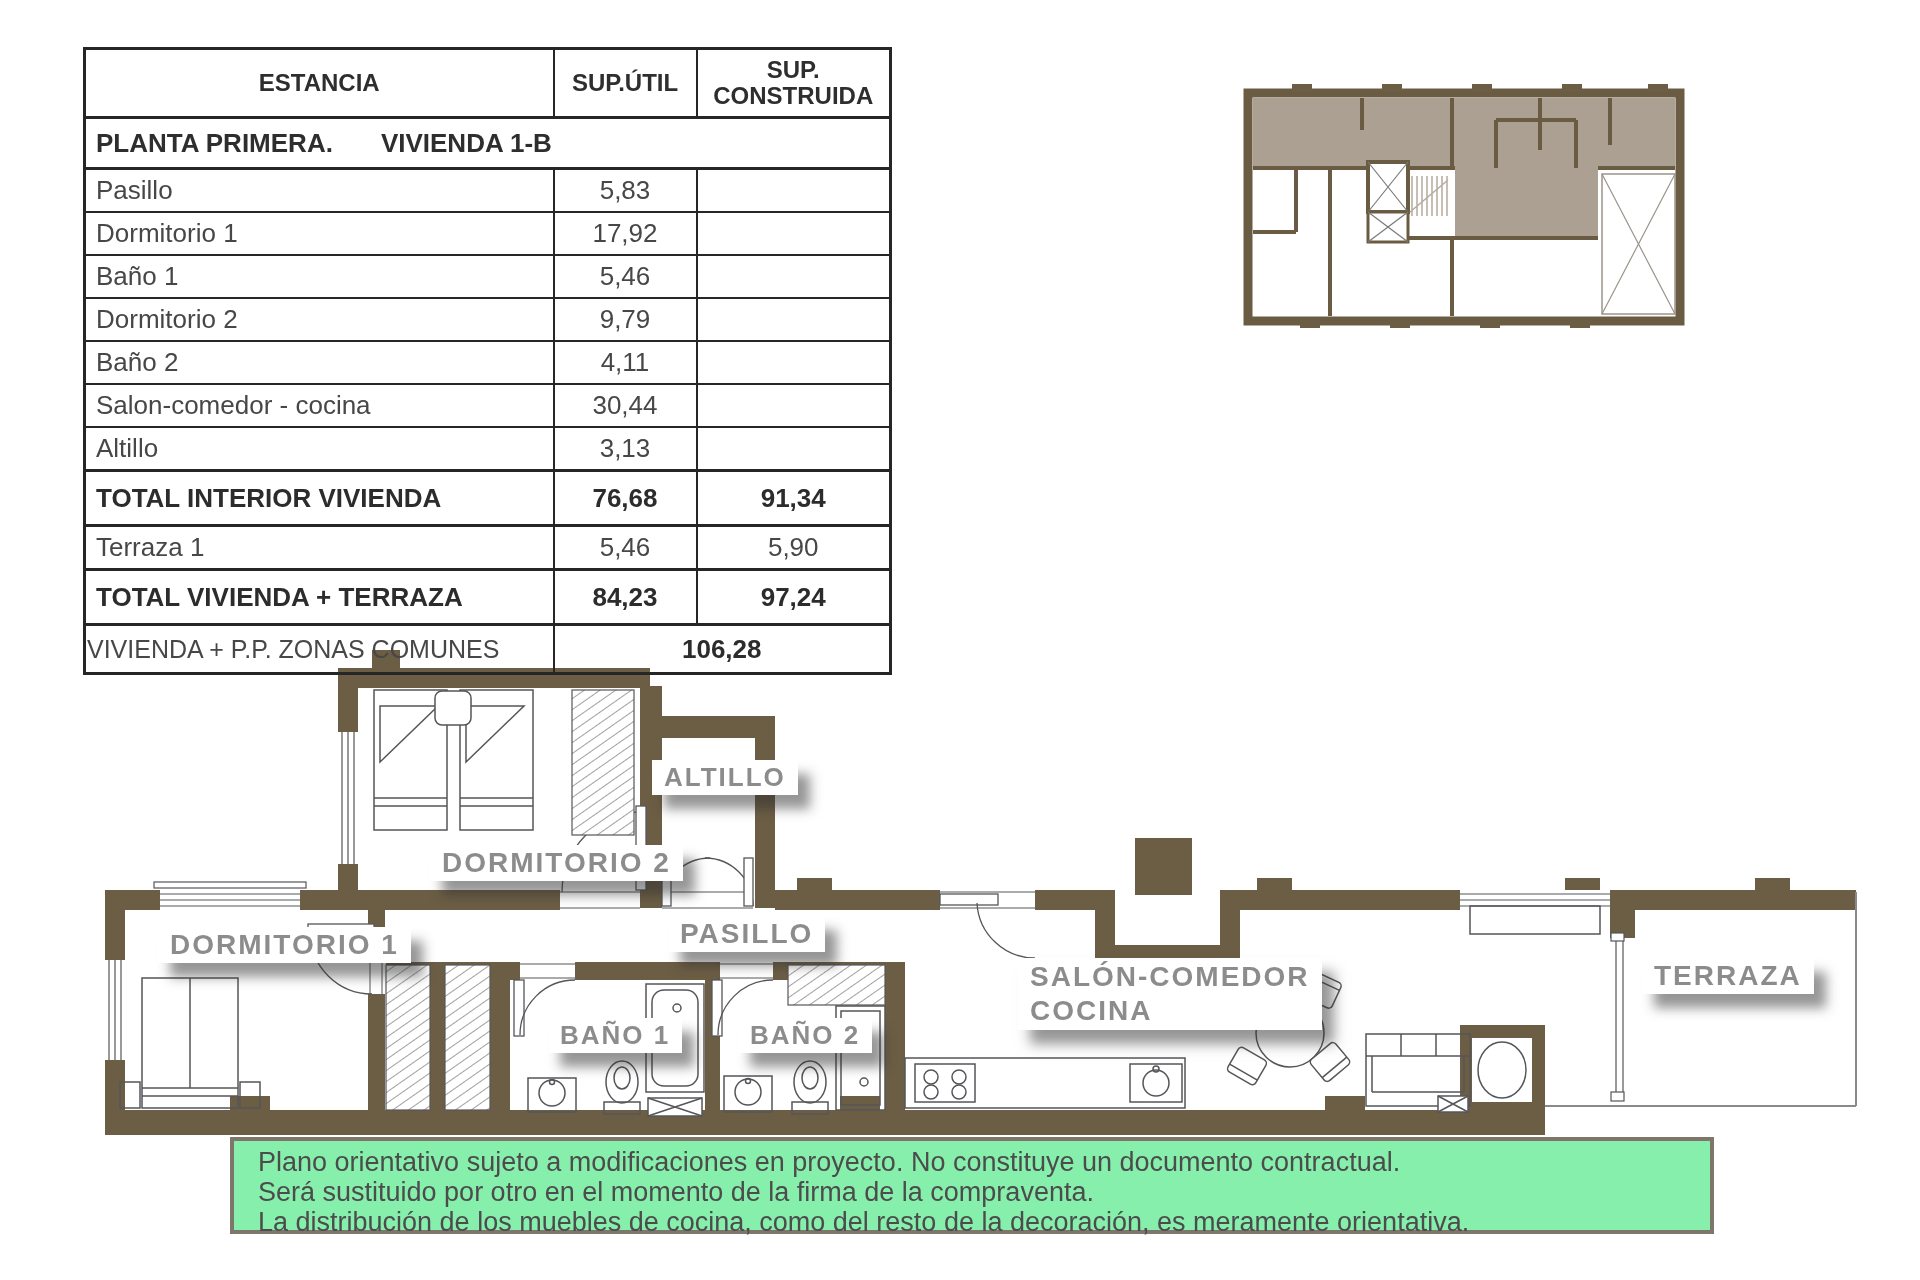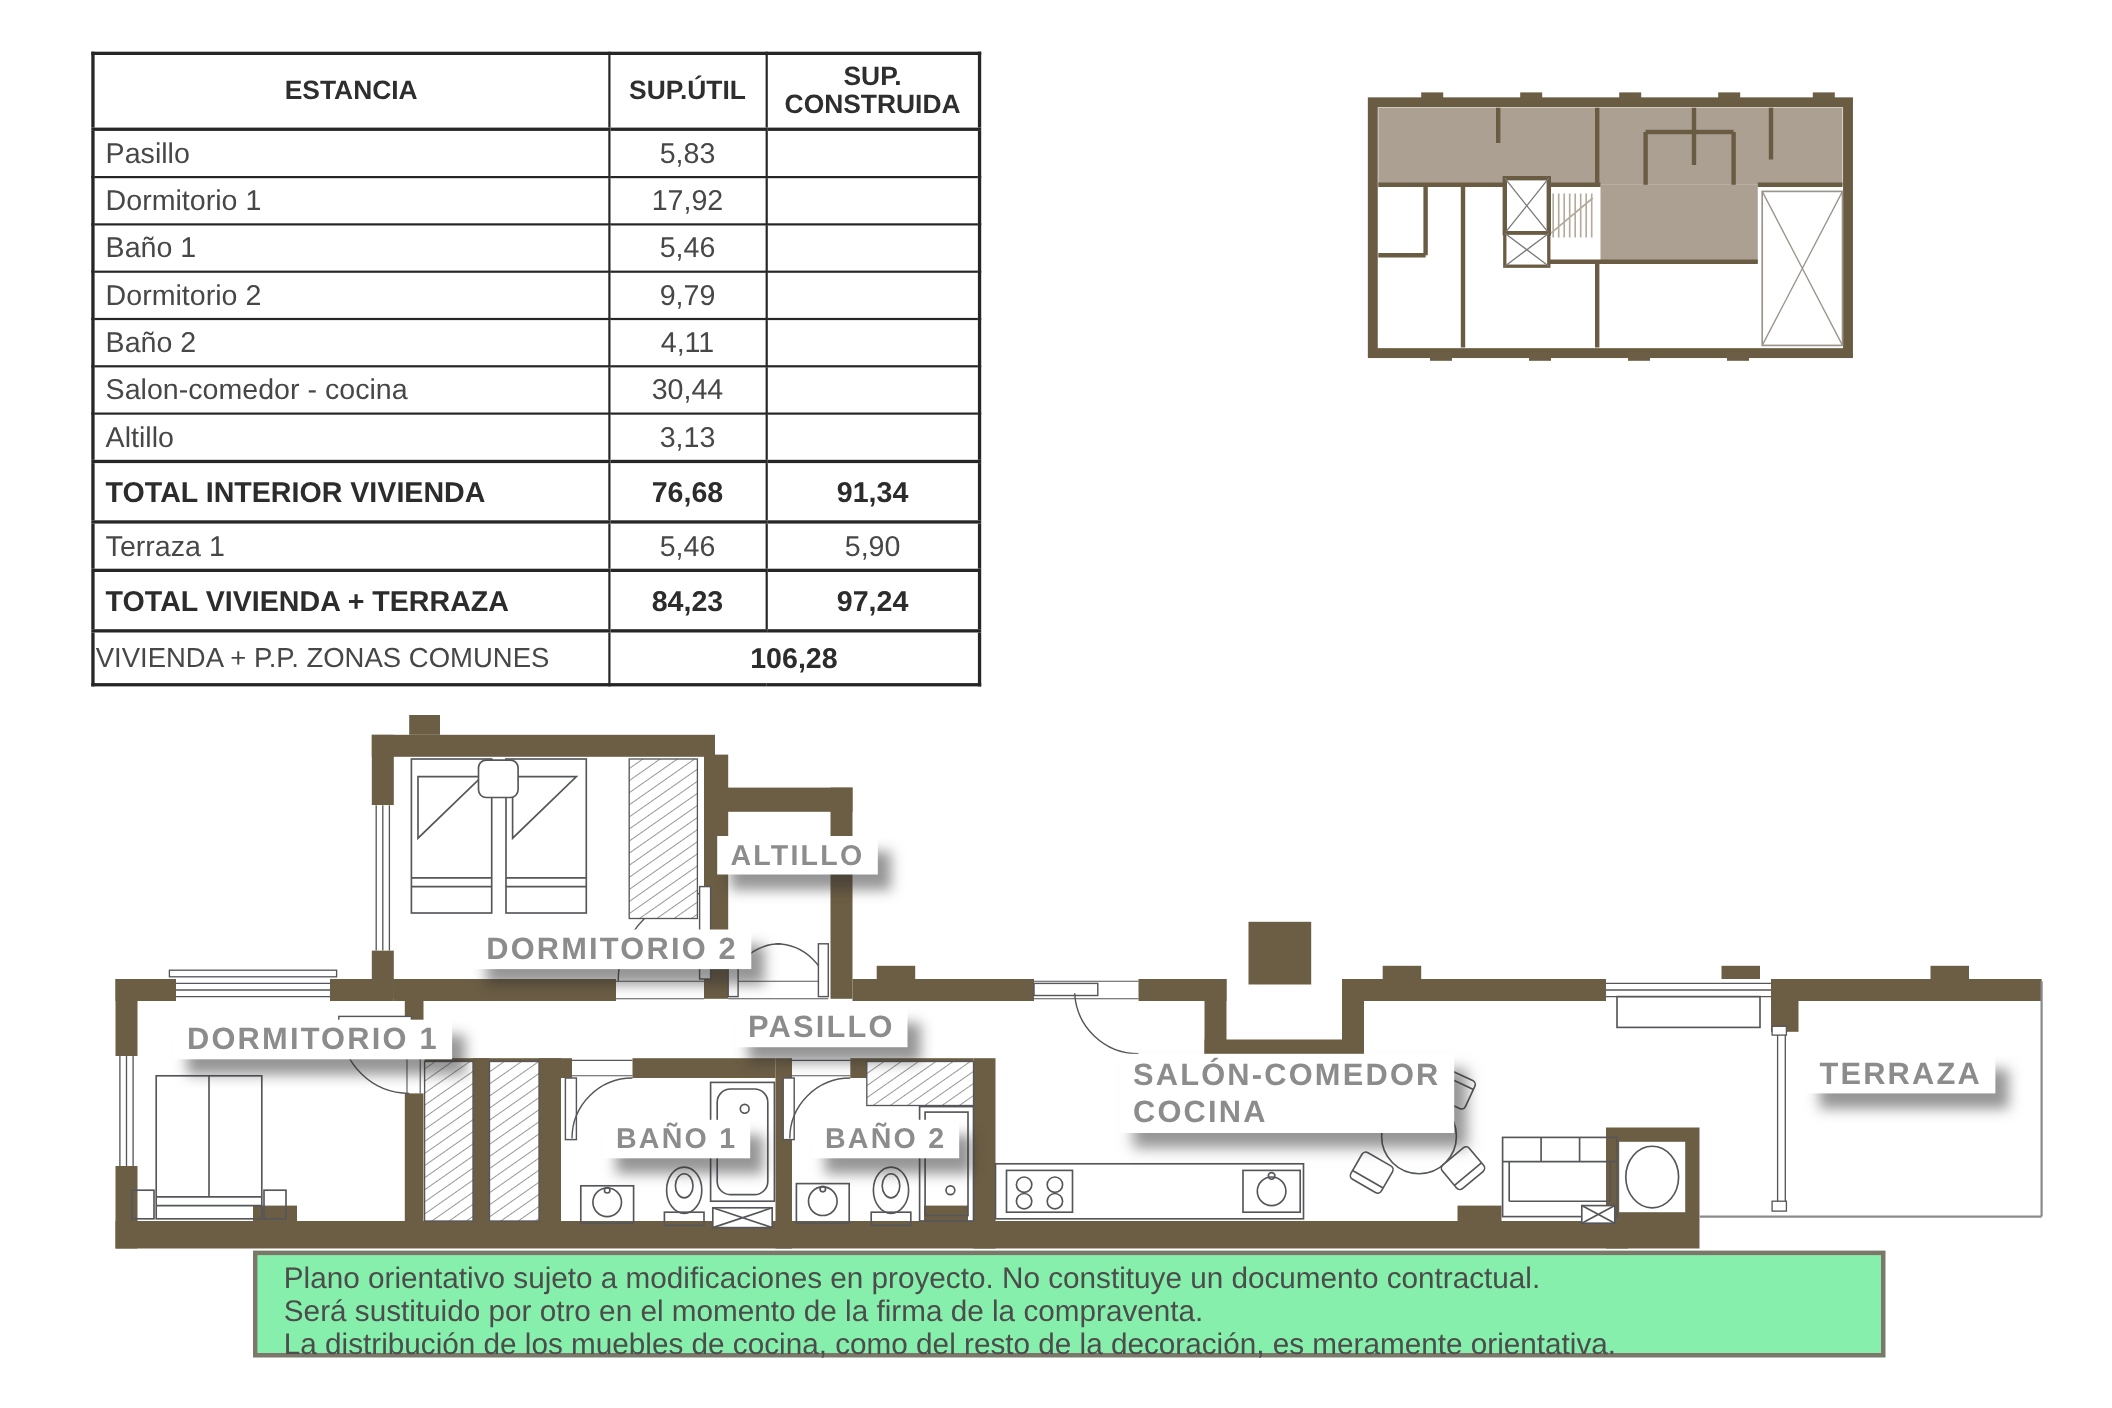--- a/index.html
+++ b/index.html
@@ -250,20 +250,25 @@
         <col style="width:469px">
         <col style="width:143px">
         <col style="width:194px">
       </colgroup>
     <tbody>
         <tr class="hdr">
       <td>ESTANCIA</td>
       <td>SUP.ÚTIL</td>
       <td>SUP. CONSTRUIDA</td>
     </tr>
+    <tr class="section">
+      <td colspan="3">
+        <span>PLANTA PRIMERA.</span><span class="gap-spacer"></span><span>VIVIENDA 1-B</span>
+      </td>
+    </tr>
     <tr class="datarow">
       <td>Pasillo</td>
       <td>5,83</td>
       <td></td>
     </tr>
     <tr class="datarow">
       <td>Dormitorio 1</td>
       <td>17,92</td>
       <td></td>
     </tr>

